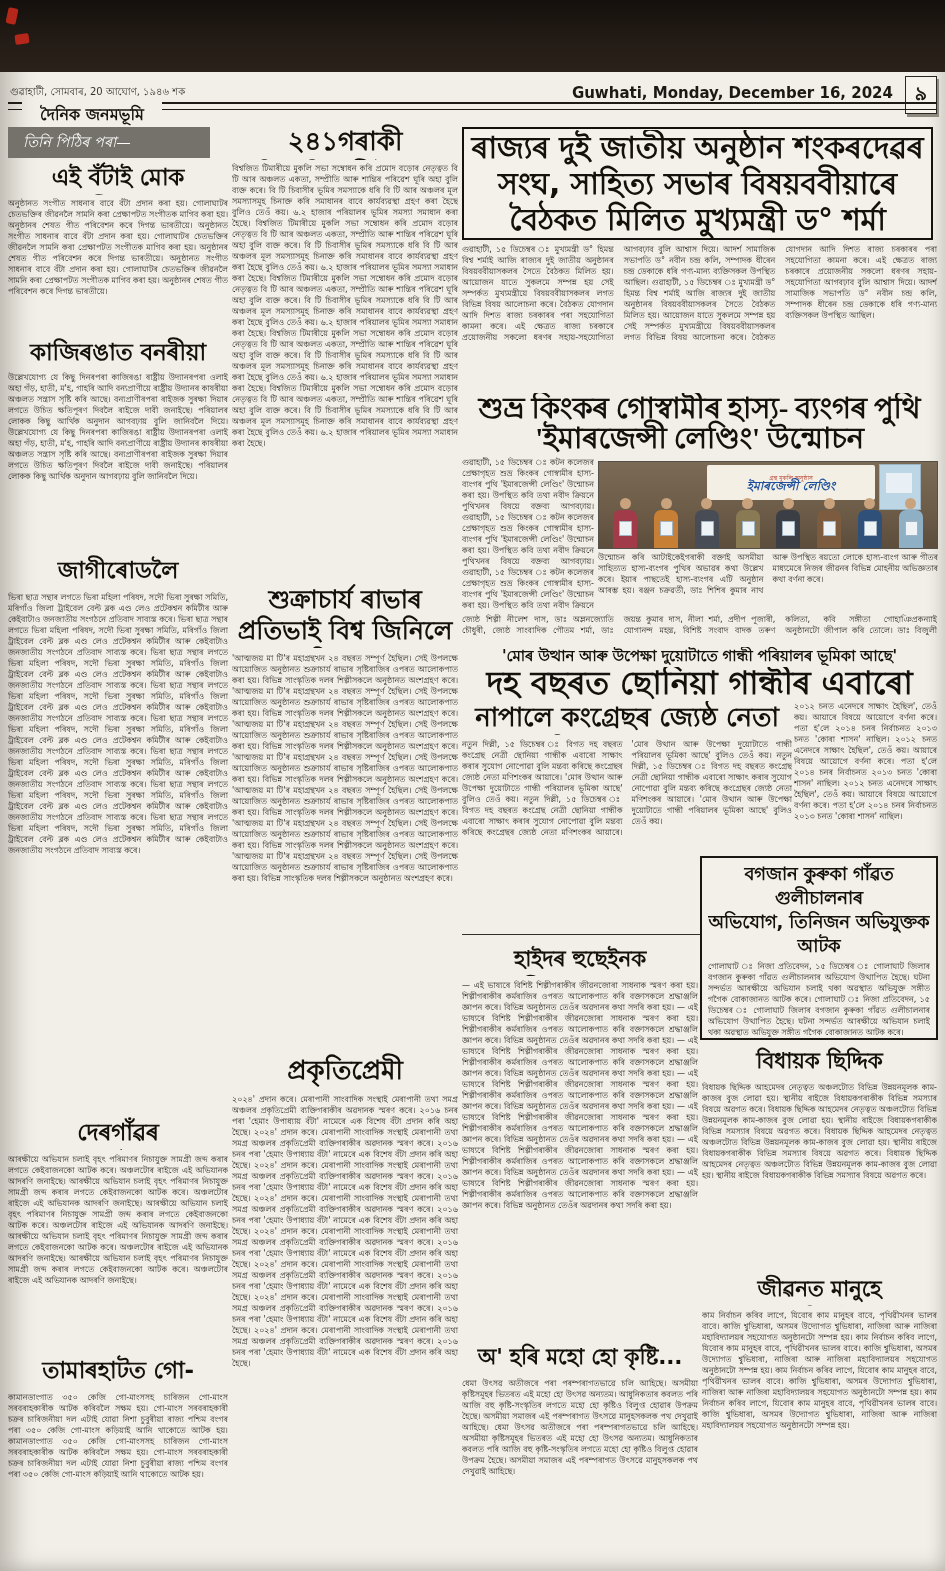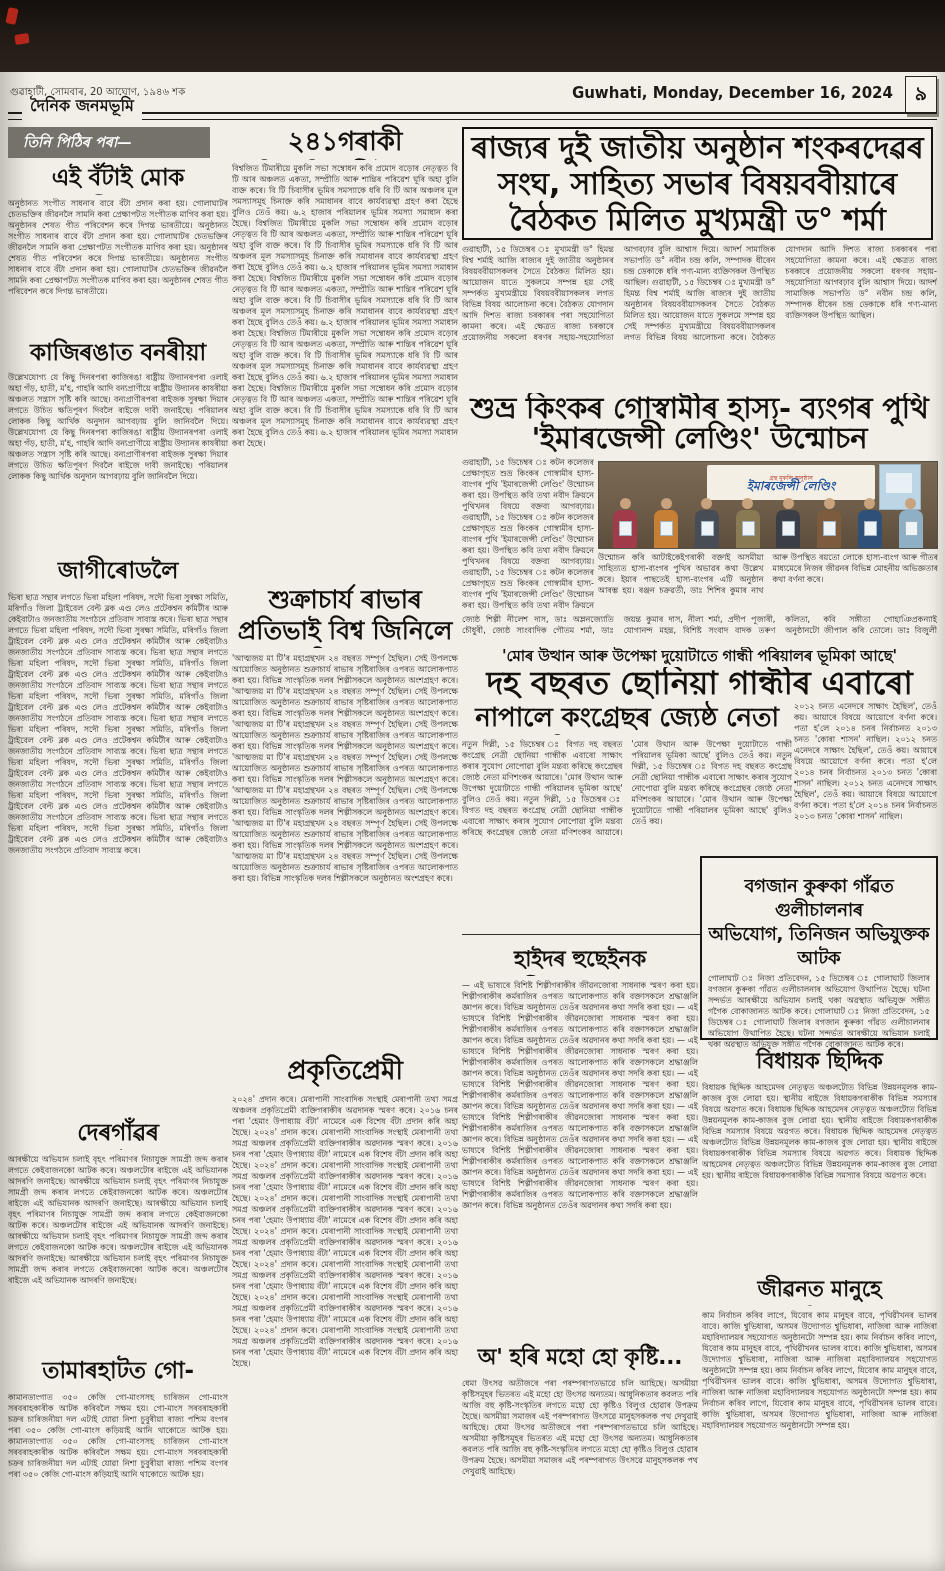--- a/index.html
+++ b/index.html
@@ -12,48 +12,48 @@
   .red-mark{position:absolute;background:#b5271b;}
   .rm1{left:7px;top:8px;width:10px;height:16px;transform:rotate(12deg);border-radius:2px;}
   .rm2{left:15px;top:34px;width:14px;height:10px;transform:rotate(-8deg);border-radius:2px;}
   
   .date-as{left:10px;top:84px;font-size:10px;color:#3a362f;}
   .date-en{right:52px;top:84px;font-size:15px;font-weight:bold;color:#1c1914;}
   .page-no-box{right:8px;top:76px;width:30px;height:36px;border:1.5px solid #2a2620;background:#f5f3ec;
                box-shadow:2px 3px 0 #8e8a80;display:flex;align-items:center;justify-content:center;
                font-size:19px;font-weight:bold;color:#1c1914;}
   
-  .mast-row{left:8px;top:102px;width:929px;height:18px;display:flex;align-items:flex-end;gap:8px;}
+  .mast-row{left:8px;top:102px;width:929px;height:18px;display:flex;align-items:flex-start;gap:18px;}
   .dbl{height:5px;border-top:2.5px solid #1e1a15;border-bottom:1.2px solid #1e1a15;}
   .dbl.short{width:14px;}
   .dbl.long{flex:1;}
   .mast-title{font-size:16px;font-weight:bold;color:#17130e;white-space:nowrap;}
   
   .cont-tag{left:8px;top:127px;width:202px;height:31px;background:#75726c;color:#fdfdfb;
-            font-style:italic;font-size:14.5px;font-weight:bold;display:flex;align-items:center;padding-left:15px;box-sizing:border-box;}
+            font-style:italic;font-size:14.5px;font-weight:normal;display:flex;align-items:center;padding-left:15px;box-sizing:border-box;}
   
   .hl{font-weight:bold;color:#14110c;text-align:center;letter-spacing:-0.2px;overflow:hidden;}
   .hl1{font-size:23px;line-height:32px;}
   .hl2{font-size:25px;line-height:31px;}
   .hl3{font-size:21.5px;line-height:30px;}
   
   .bd{font-size:8px;line-height:11px;text-align:justify;overflow:hidden;color:#2b2823;word-break:break-word;}
   .cols2{column-count:2;column-gap:9px;}
   .cols3{column-count:3;column-gap:10px;}
   
   .lead-box{left:462px;top:127px;width:471px;height:113px;border:2.5px solid #14110c;background:#f3f1ea;
             display:flex;align-items:center;justify-content:center;box-sizing:border-box;}
   .lead-box .hl{font-size:30px;line-height:36px;padding:0 2px;}
-  .book-hl{left:462px;top:393px;width:475px;height:60px;font-size:29px;line-height:30px;}
+  .book-hl{left:462px;top:393px;width:475px;height:60px;font-size:29px;line-height:30px;font-family:Liberation Serif, serif;}
   .kicker{left:462px;top:647px;width:475px;height:19px;font-size:15px;line-height:18px;}
   .g-l1{left:462px;top:667px;width:475px;height:34px;font-size:32px;line-height:33px;}
   .g-l2{left:462px;top:701px;width:330px;height:34px;font-size:26px;line-height:33px;}
   
   .box-story{left:700px;top:856px;width:238px;height:184px;border:2px solid #1a1712;background:#f2f0e9;
-             box-sizing:border-box;padding:16px 6px;}
+             box-sizing:border-box;padding:4px 6px;}
   .box-story .hl{font-size:18px;line-height:24px;}
   .box-story .bd{margin-top:3px;height:120px;}
   
   .photo{left:598px;top:461px;width:340px;height:88px;background:linear-gradient(180deg,#7b6a55,#6d5c48 55%,#5c4d3c);
          overflow:hidden;border:1px solid #555048;box-sizing:border-box;}
   .banner{position:absolute;left:108px;top:3px;width:168px;height:35px;background:#f3efe4;border-radius:2px;
           display:flex;flex-direction:column;align-items:center;justify-content:center;overflow:hidden;}
   .banner .b1{font-size:6px;color:#b03425;line-height:7px;white-space:nowrap;}
   .banner .b2{font-size:12px;color:#1d4f9c;font-weight:bold;font-style:italic;line-height:11px;white-space:nowrap;}
   .poster{position:absolute;left:280px;top:2px;width:40px;height:44px;background:#bdd6e6;border:1px solid #9db4c4;}

